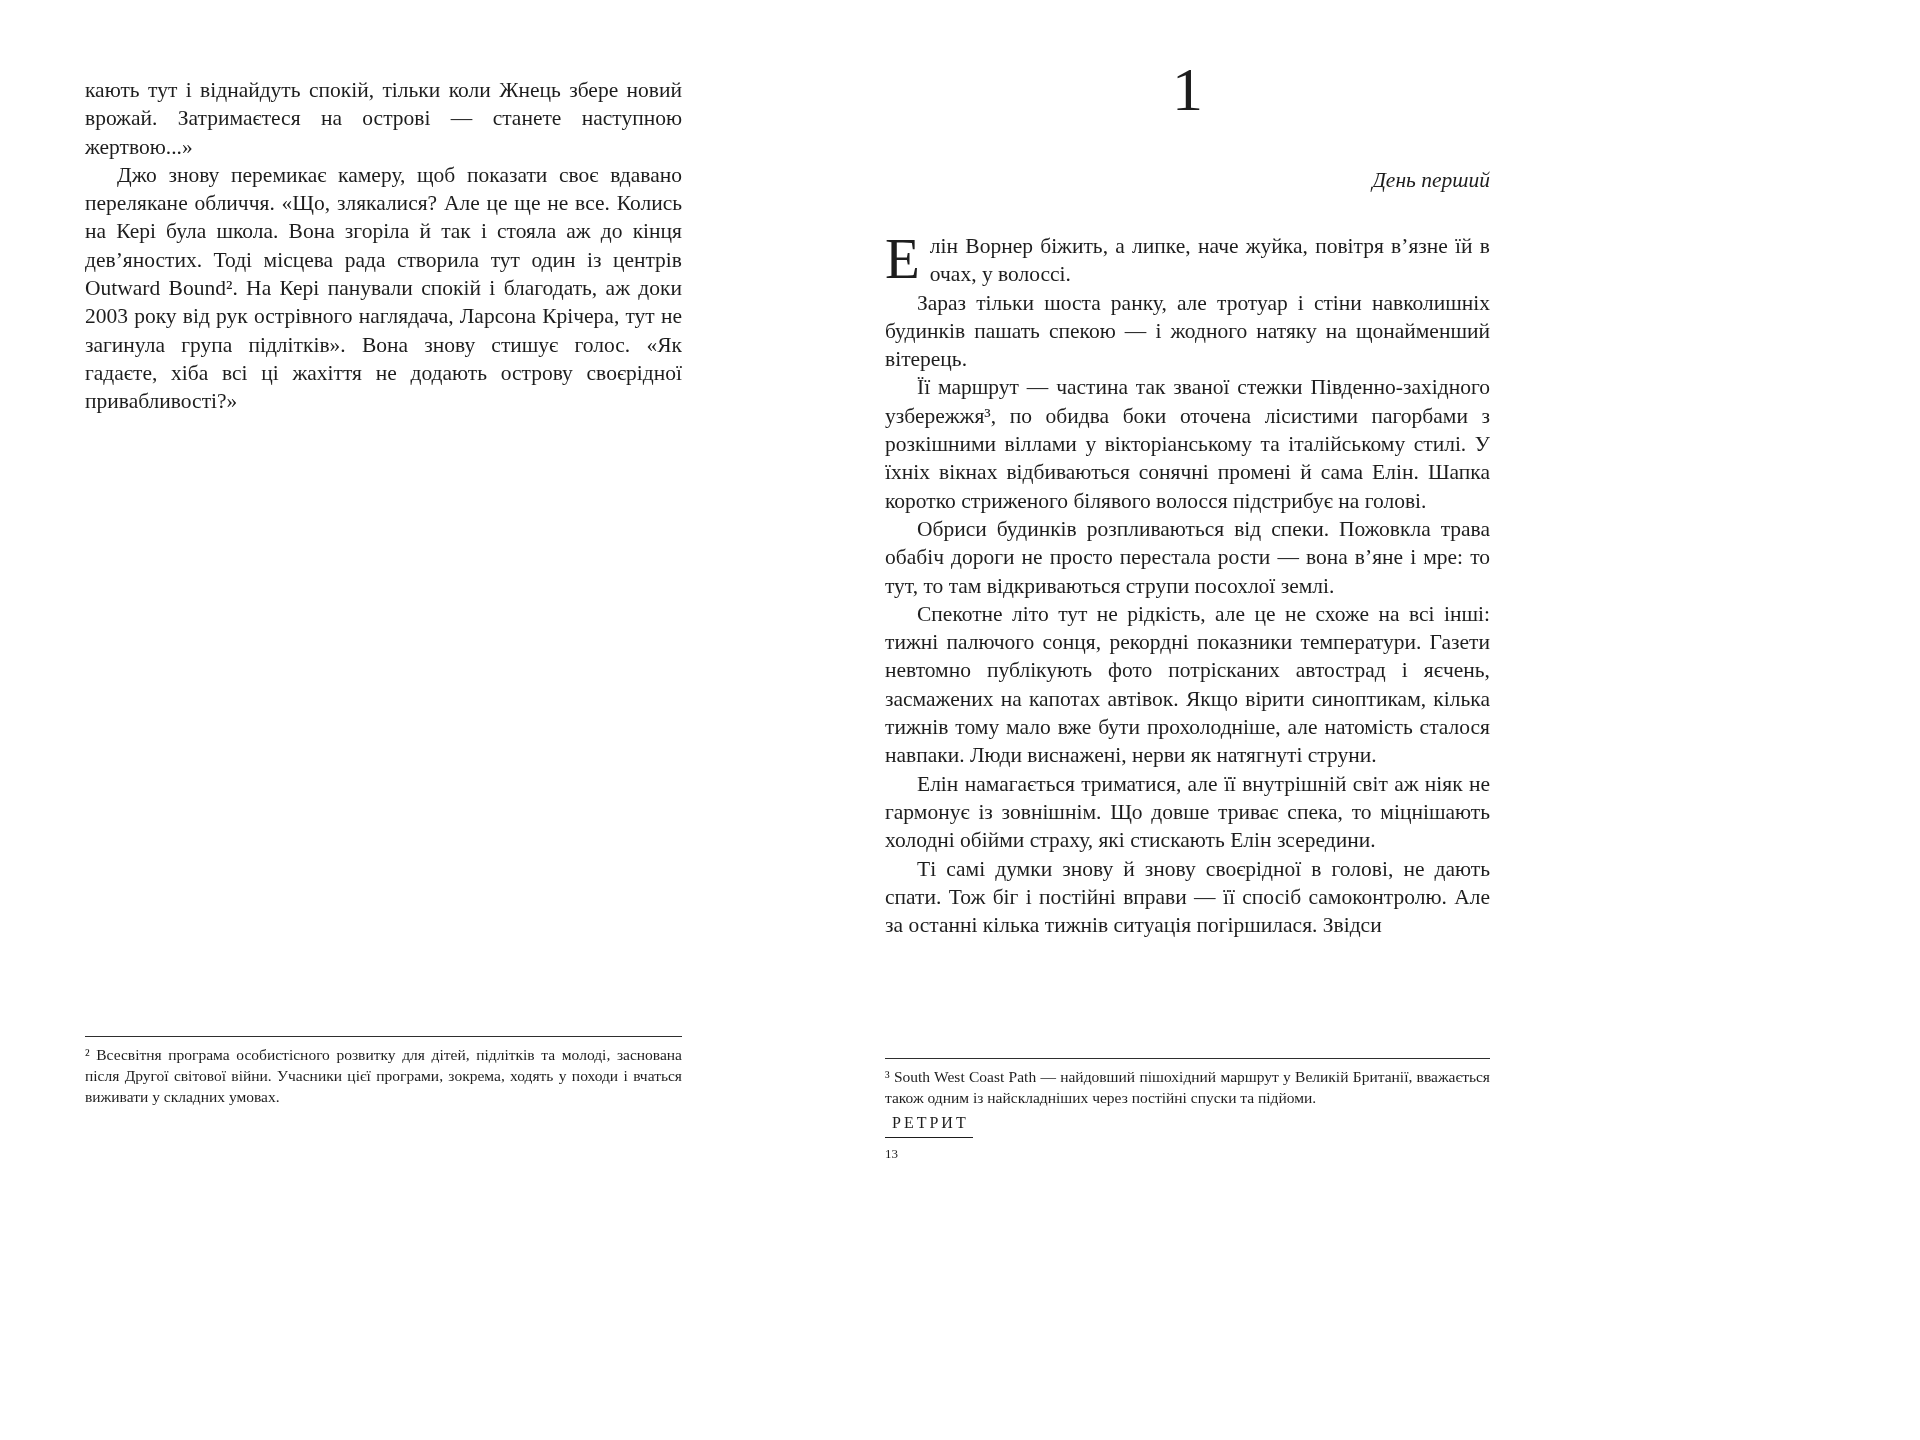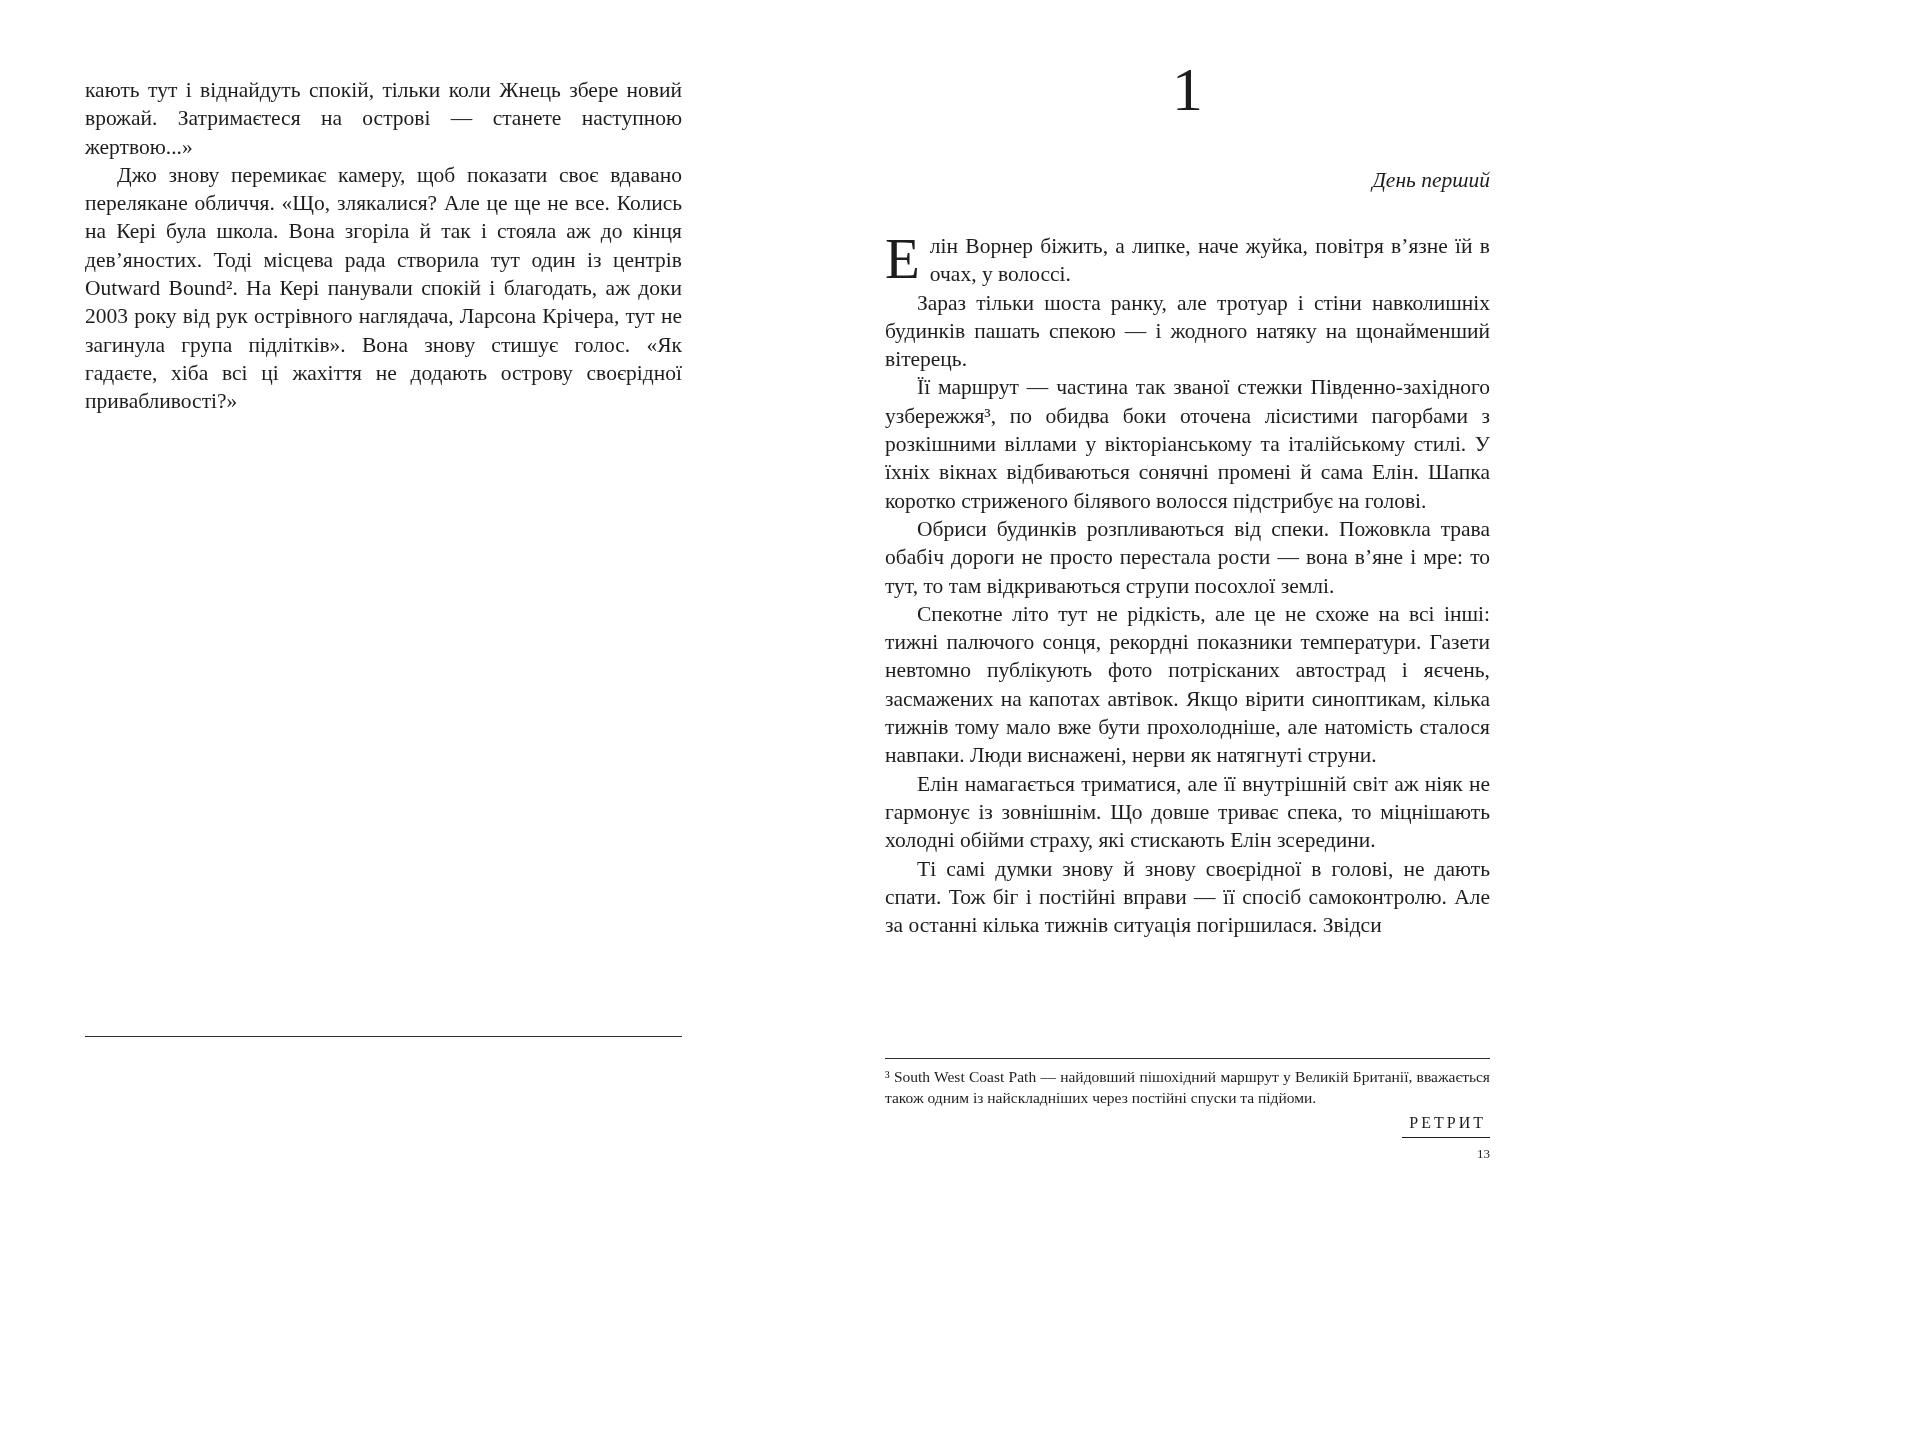--- a/index.html
+++ b/index.html
@@ -15,21 +15,21 @@
   }
   .page-col { position: absolute; }
 
   
   .left-body  { left: 85px;  top: 76px;  width: 597px; }
   .left-foot  { left: 85px;  top: 1036px; width: 597px; }
 
   
   .right-body { left: 885px; top: 58px;  width: 605px; }
   .right-foot { left: 885px; top: 1058px; width: 605px; }
-  .right-footer { left: 885px; top: 1114px; width: 605px; text-align: right; }
+  .right-footer { left: 885px; top: 1114px; width: 605px; text-align: left; }
 
   .body-text {
     font-size: 21.5px;
     line-height: 28.3px;
     text-align: justify;
   }
   .para { text-align: justify; }
   .para.indent { text-indent: 32px; }
 
   .chapter-number {
@@ -81,20 +81,21 @@
 </head>
 <body>
 
 <section class="page-col left-body body-text">
   <p class="para">кають тут і віднайдуть спокій, тільки коли Жнець збере новий врожай. Затримаєтеся на острові — станете наступною жертвою...»</p>
   <p class="para indent">Джо знову перемикає камеру, щоб показати своє вдавано перелякане обличчя. «Що, злякалися? Але це ще не все. Колись на Кері була школа. Вона згоріла й так і стояла аж до кінця дев’яностих. Тоді місцева рада створила тут один із центрів Outward Bound². На Кері панували спокій і благодать, аж доки 2003 року від рук острівного наглядача, Ларсона Крічера, тут не загинула група підлітків». Вона знову стишує голос. «Як гадаєте, хіба всі ці жахіття не додають острову своєрідної привабливості?»</p>
 </section>
 
 <section class="page-col left-foot">
   <div class="footnote-rule"></div>
+  <p class="footnote">² Всесвітня програма особистісного розвитку для дітей, підлітків та молоді, заснована після Другої світової війни. Учасники цієї програми, зокрема, ходять у походи і вчаться виживати у складних умовах.</p>
 </section>
 
 <section class="page-col right-body">
   <h1 class="chapter-number">1</h1>
   <p class="section-heading">День перший</p>
   <div class="body-text">
     <p class="para">
       <span class="dropcap">Е</span><span>лін Ворнер біжить, а липке, наче жуйка, повітря в’язне їй в очах, у волоссі.</span>
     </p>
     <p class="para indent">Зараз тільки шоста ранку, але тротуар і стіни навколишніх будинків пашать спекою — і жодного натяку на щонайменший вітерець.</p>

